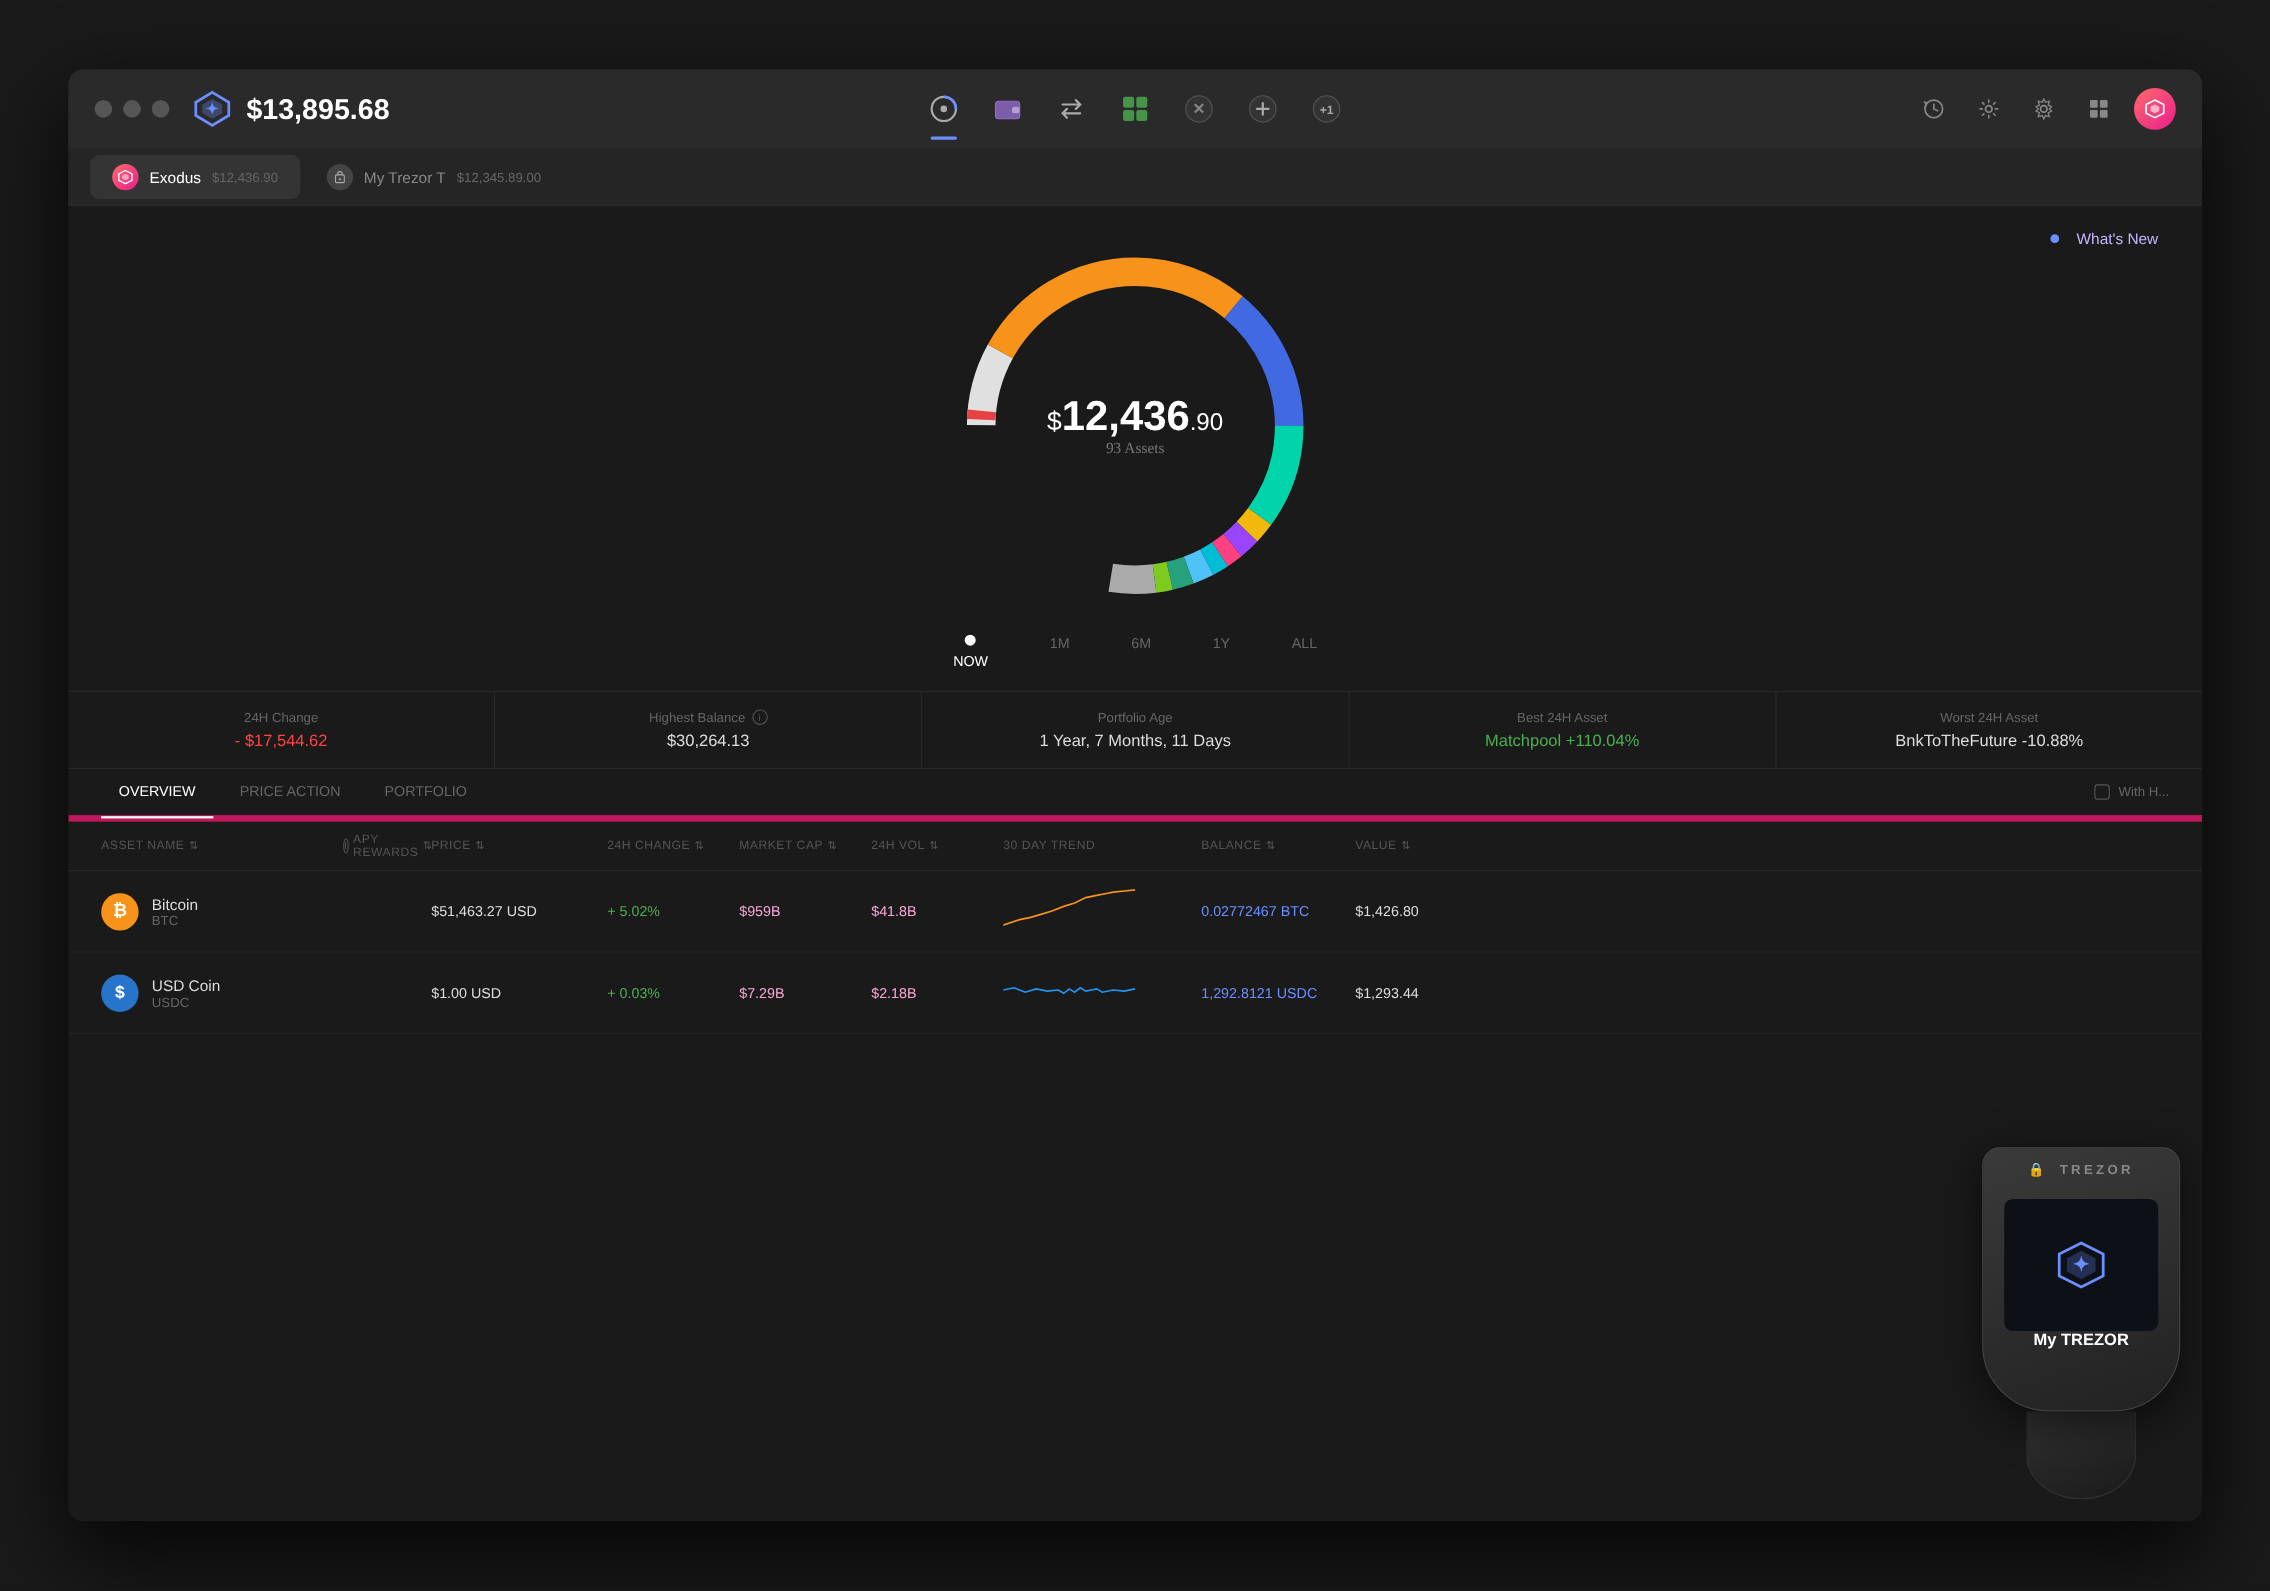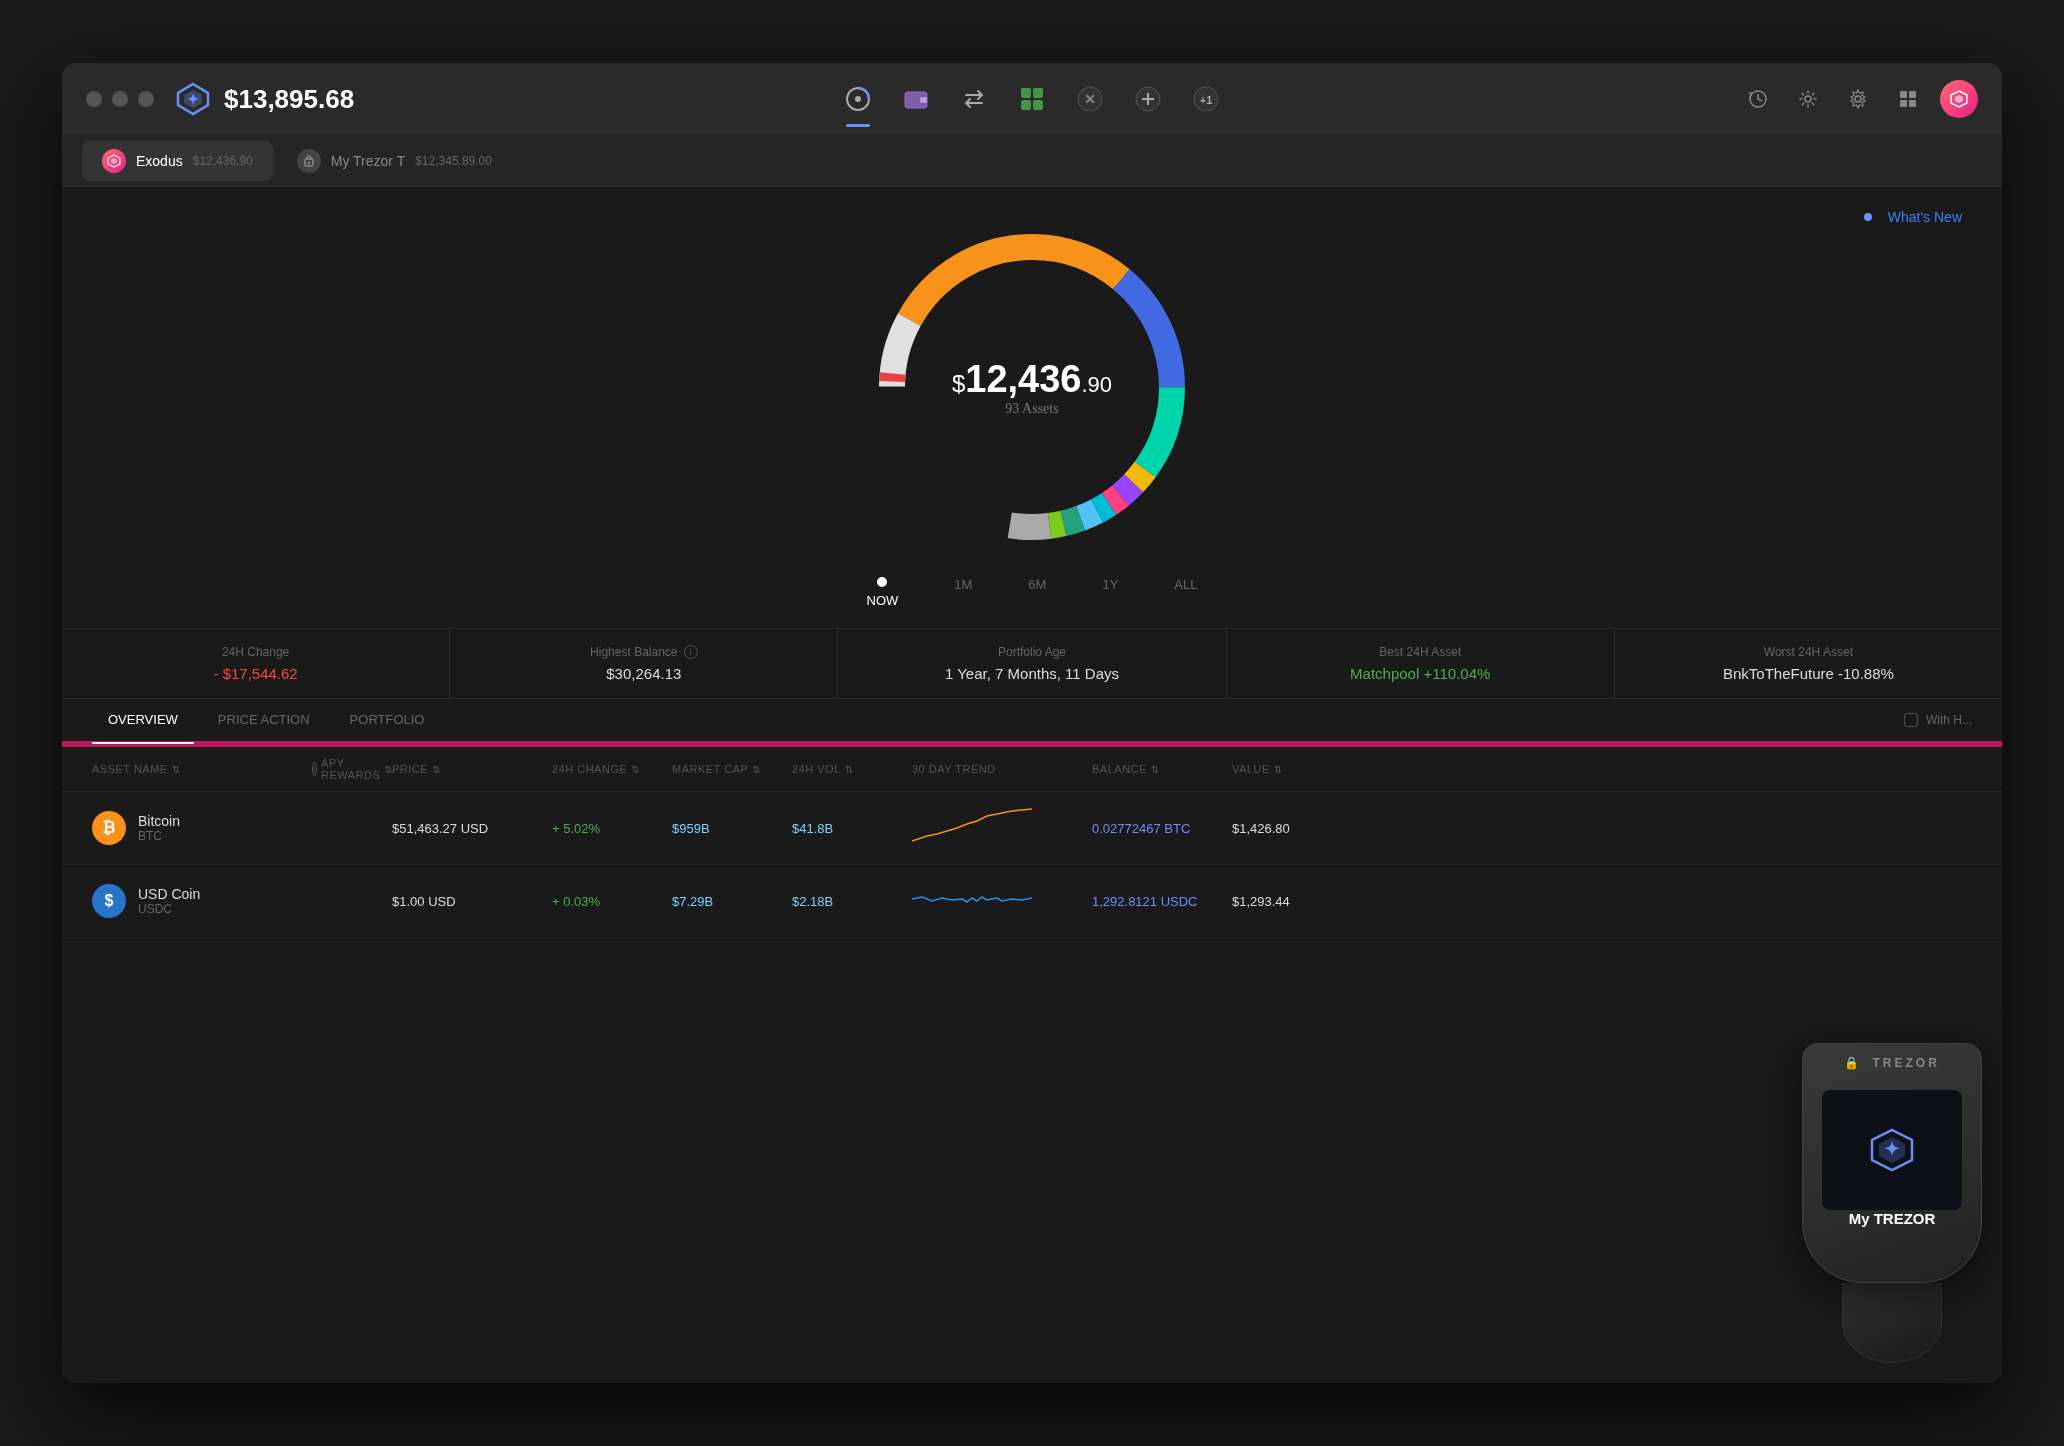--- a/index.html
+++ b/index.html
@@ -142,21 +142,21 @@
       flex-direction: column;
     }
     .whats-new {
       position: absolute;
       top: 22px;
       right: 40px;
       display: flex;
       align-items: center;
       gap: 16px;
       font-size: 14px;
-      color: #3b82f6;
+      color: #c4b5fd;
       cursor: pointer;
     }
     .whats-new-dot {
       width: 8px;
       height: 8px;
       border-radius: 50%;
       background: #6c8fff;
     }
     .donut-section {
       display: flex;
@@ -327,21 +327,21 @@
       align-items: center;
       justify-content: center;
       font-size: 16px;
       font-weight: 700;
     }
     .asset-icon.btc { background: #f7931a; color: #fff; }
     .asset-icon.usdc { background: #2775ca; color: #fff; }
     .asset-name-text { display: flex; flex-direction: column; }
     .asset-full-name { font-size: 14px; color: #ddd; font-weight: 500; }
     .asset-ticker { font-size: 12px; color: #666; }
-    .cell { font-size: 13px; color: #7dd3fc; }
+    .cell { font-size: 13px; color: #f9a8d4; }
     .cell.positive { color: #4caf50; }
     .cell.highlight { color: #6c8fff; }
     .cell.white { color: #ddd; }
     .trend-line {
       width: 120px;
       height: 40px;
     }
     .trezor-popup {
       position: absolute;
       bottom: 20px;

